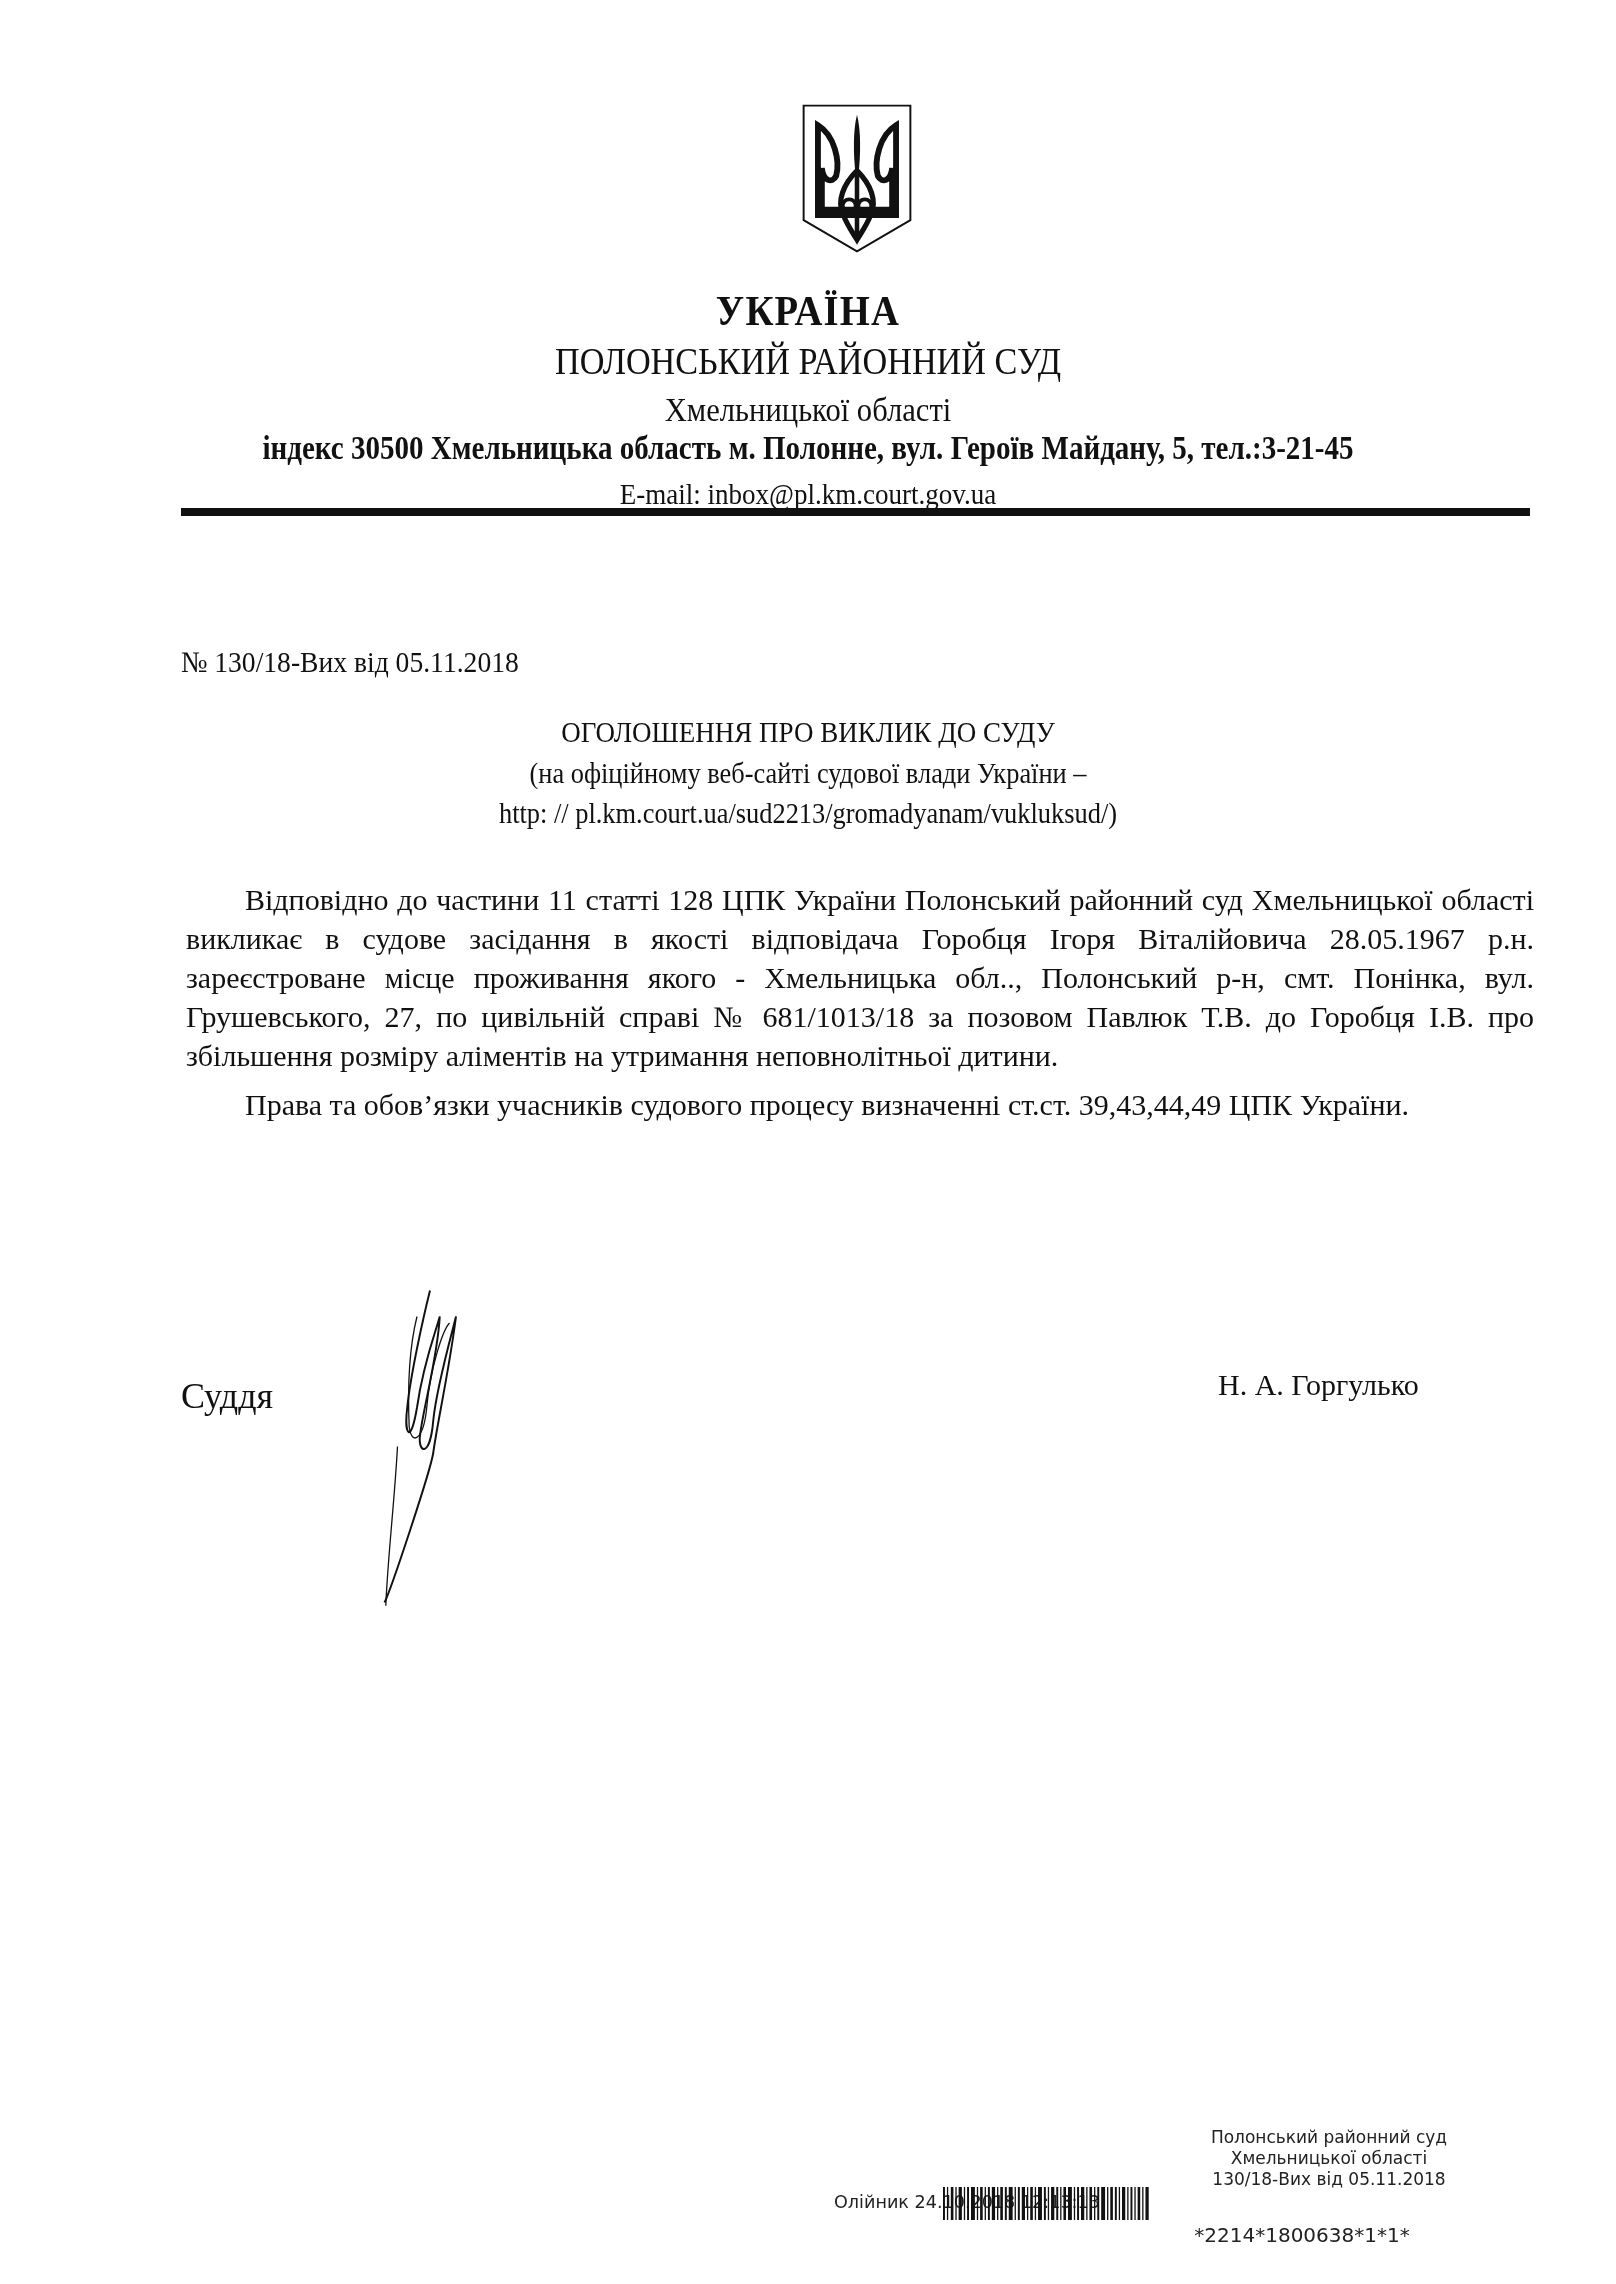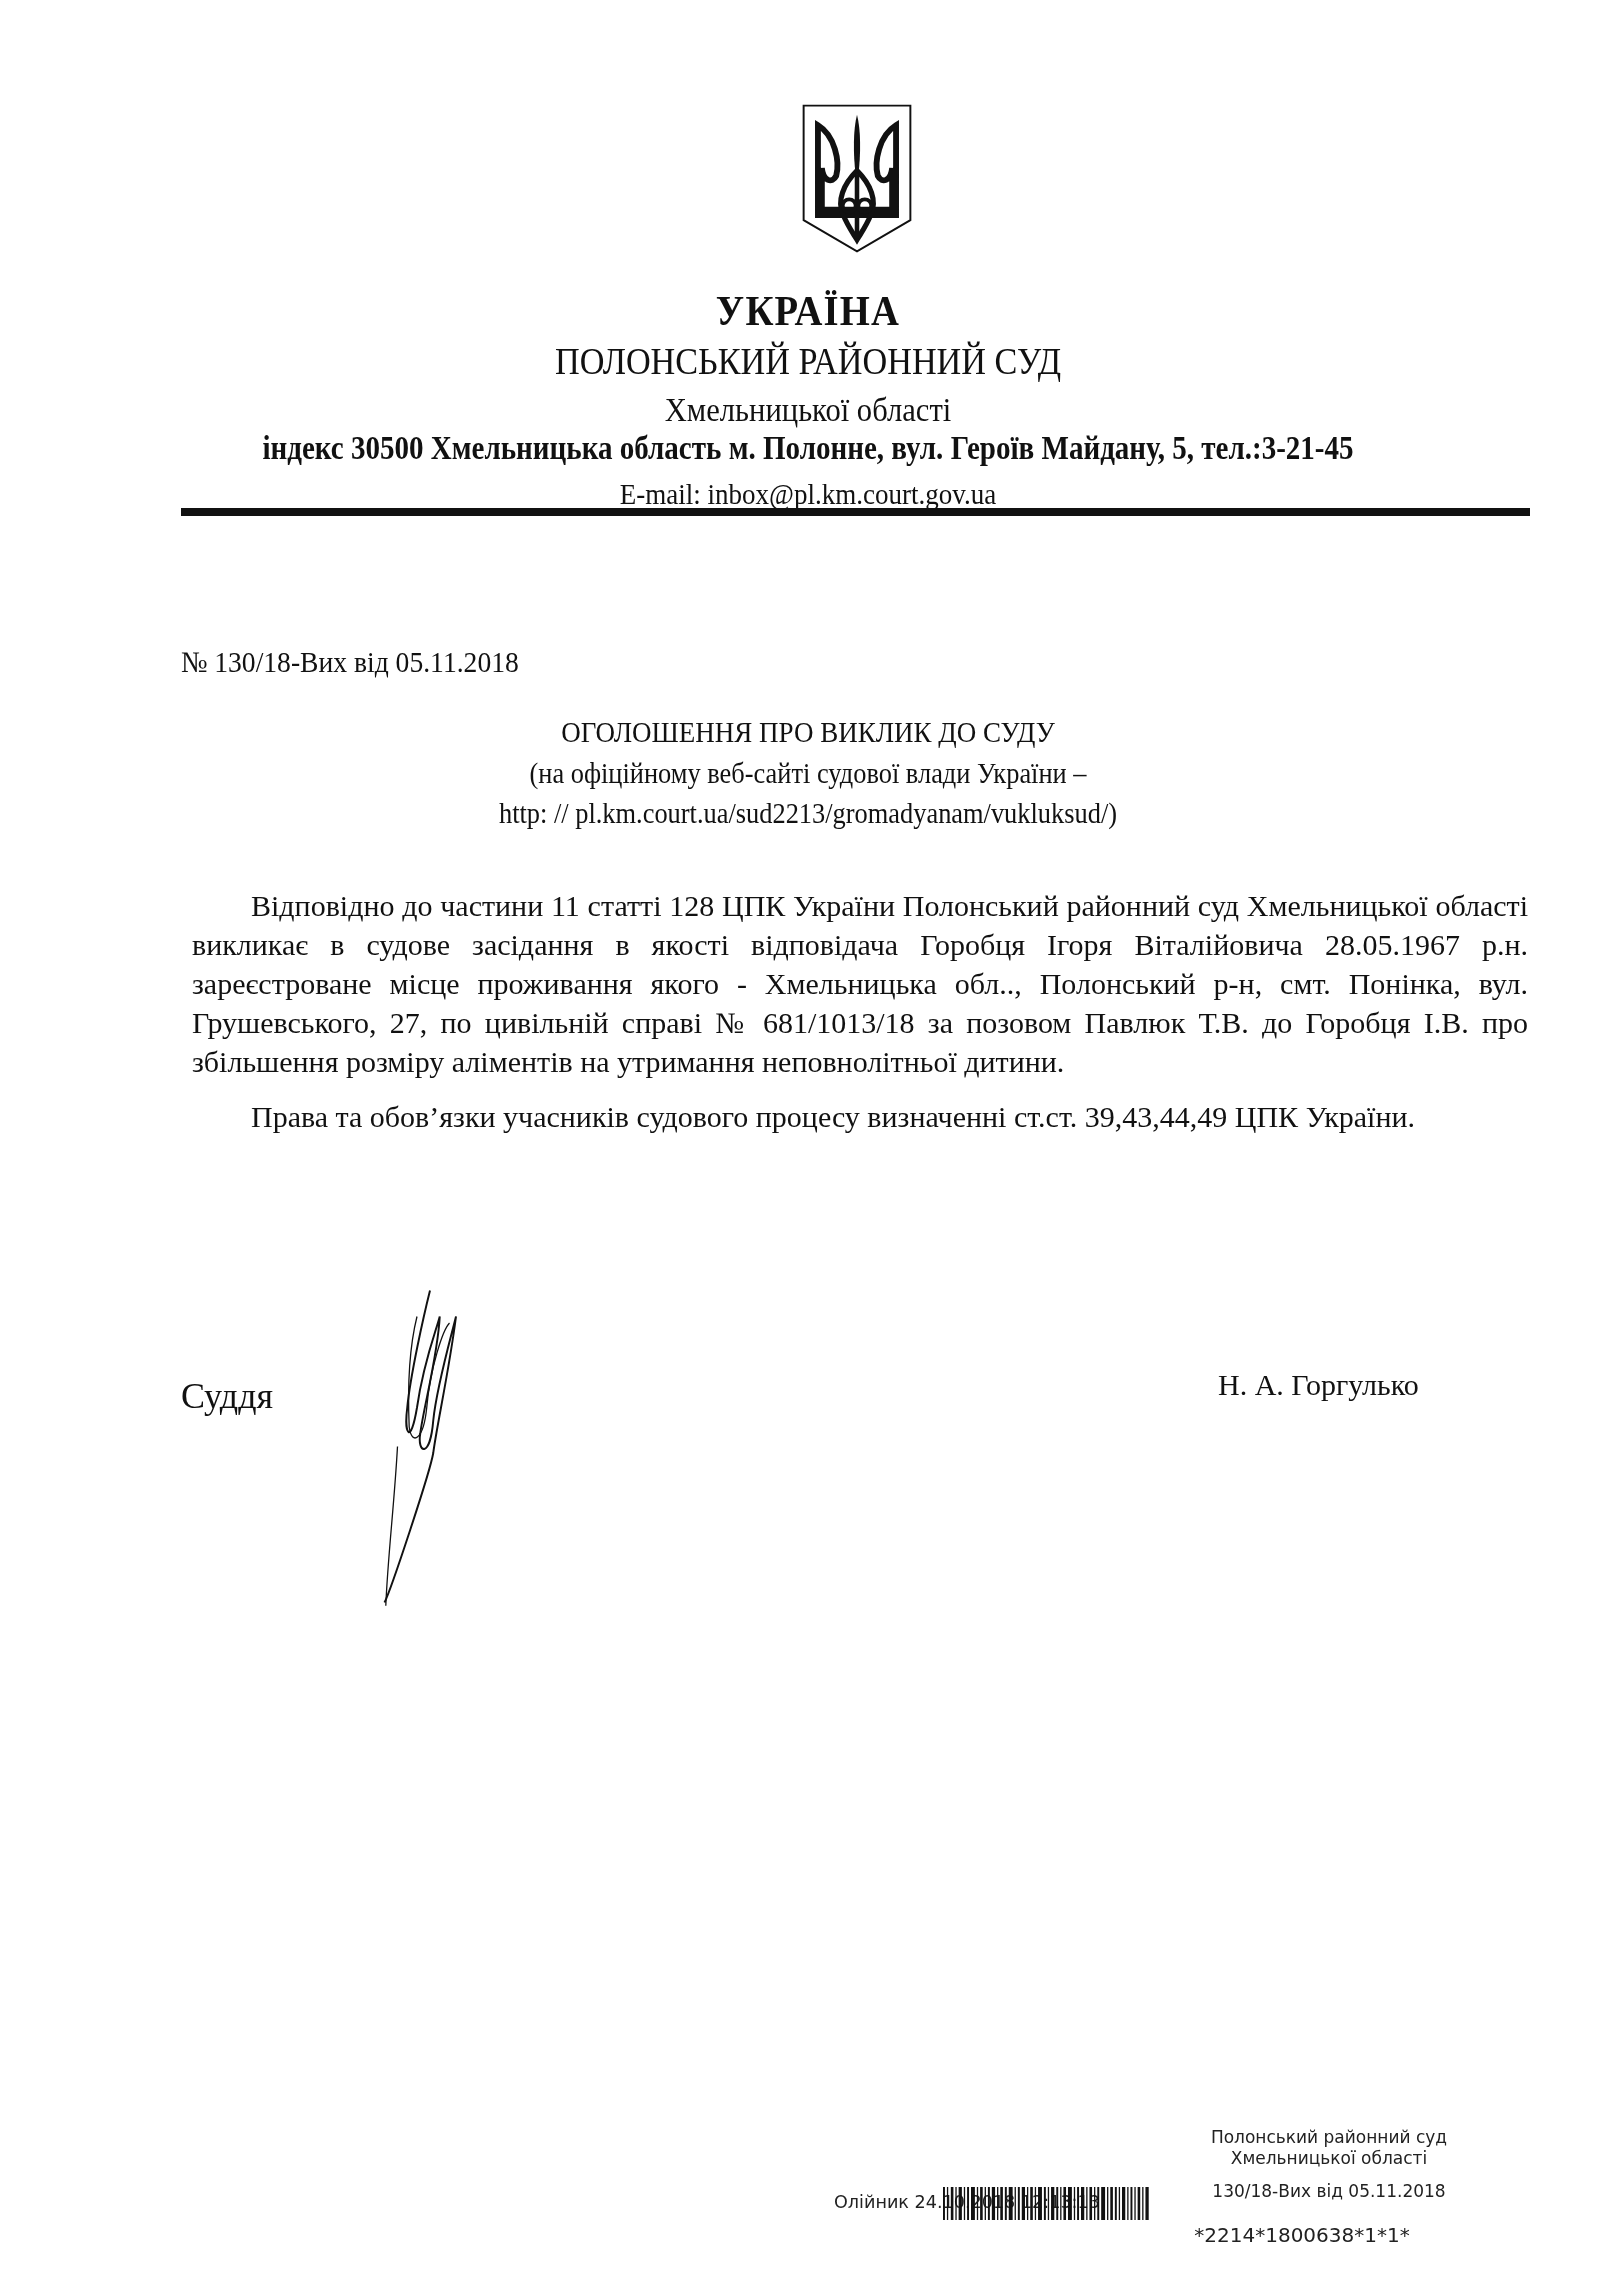--- a/index.html
+++ b/index.html
@@ -12,21 +12,21 @@
   .h-court { top:339px; font-size:38px; transform:scaleX(0.9); }
   .h-region { top:391px; font-size:34px; transform:scaleX(0.9); }
   .h-address { top:430px; font-size:33px; font-weight:bold; transform:scaleX(0.88); }
   .h-email { top:477px; font-size:30px; transform:scaleX(0.9); }
   .rule { left:181px; top:508px; width:1349px; height:7.8px; background:#111; }
   .outno { left:181px; top:645px; font-size:30px; transform-origin:left; transform:scaleX(0.92); }
   .title { top:715px; font-size:30px; transform:scaleX(0.9); }
   .subtitle1 { top:756px; font-size:30px; transform:scaleX(0.88); }
   .subtitle2 { top:796px; font-size:30px; transform:scaleX(0.88); }
   .body { left:176px; top:870px; width:1368px; font-size:30px; line-height:39px; text-align:justify; }
-  .body p { margin:16px; text-indent:59px; }
+  .body p { margin:10px; text-indent:59px; }
   .sig-label { left:181px; top:1375px; font-size:36px; }
   .sig-name { left:1218px; top:1368px; font-size:30px; }
   .signature { left:378px; top:1277px; width:104px; height:339px; }
   .stamp { left:834px; top:2127px; width:782px; height:156px; font-family:"DejaVu Sans", sans-serif; }
   .stamp-line { position:absolute; left:345px; width:300px; text-align:center; font-size:17px; color:#222; }
   .stamp-clerk { position:absolute; left:0; top:65px; font-size:17.6px; color:#222; }
   .barcode { position:absolute; left:111px; top:59px; width:207px; height:33px; }
   .barcode-num { position:absolute; left:344px; top:96px; width:248px; text-align:center; font-size:20px; color:#222; }
 </style>
 </head>
@@ -64,21 +64,21 @@
 <svg class="abs signature" viewBox="0 0 160 520">
   <path d="M80 20 C70 60 50 150 45 200 C40 240 50 260 60 200 C70 130 90 80 95 60 C92 120 70 200 65 240 C60 270 80 280 85 220 C90 170 110 100 120 60 C110 140 90 230 85 270 C80 300 20 480 10 500" fill="none" stroke="#111" stroke-width="3"></path>
   <path d="M60 60 C50 100 45 160 48 230 C52 260 70 250 75 200 C80 140 100 80 110 70" fill="none" stroke="#111" stroke-width="2"></path>
   <path d="M30 260 C25 350 15 430 12 505" fill="none" stroke="#111" stroke-width="2"></path>
 </svg>
 <div class="abs sig-name">Н. А. Горгулько</div>
 
 <div class="abs stamp">
   <div class="stamp-line" style="top:0px">Полонський районний суд</div>
   <div class="stamp-line" style="top:21px">Хмельницької області</div>
-  <div class="stamp-line" style="top:54px">130/18-Вих від 05.11.2018</div>
+  <div class="stamp-line" style="top:42px">130/18-Вих від 05.11.2018</div>
   <div class="stamp-clerk">Олійник 24.10.2018 12:13:13</div>
   <svg class="barcode" style="left:109px;top:60px;width:207px;height:33px" viewBox="0 0 318 50" preserveAspectRatio="none">
     <g fill="#111">
       <rect x="0" y="0" width="3" height="50"></rect>
         <rect x="6" y="0" width="2" height="50"></rect>
         <rect x="12" y="0" width="4" height="50"></rect>
       <rect x="19" y="0" width="2" height="50"></rect>
         <rect x="24" y="0" width="5" height="50"></rect>
         <rect x="32" y="0" width="2" height="50"></rect>
       <rect x="37" y="0" width="3" height="50"></rect>

